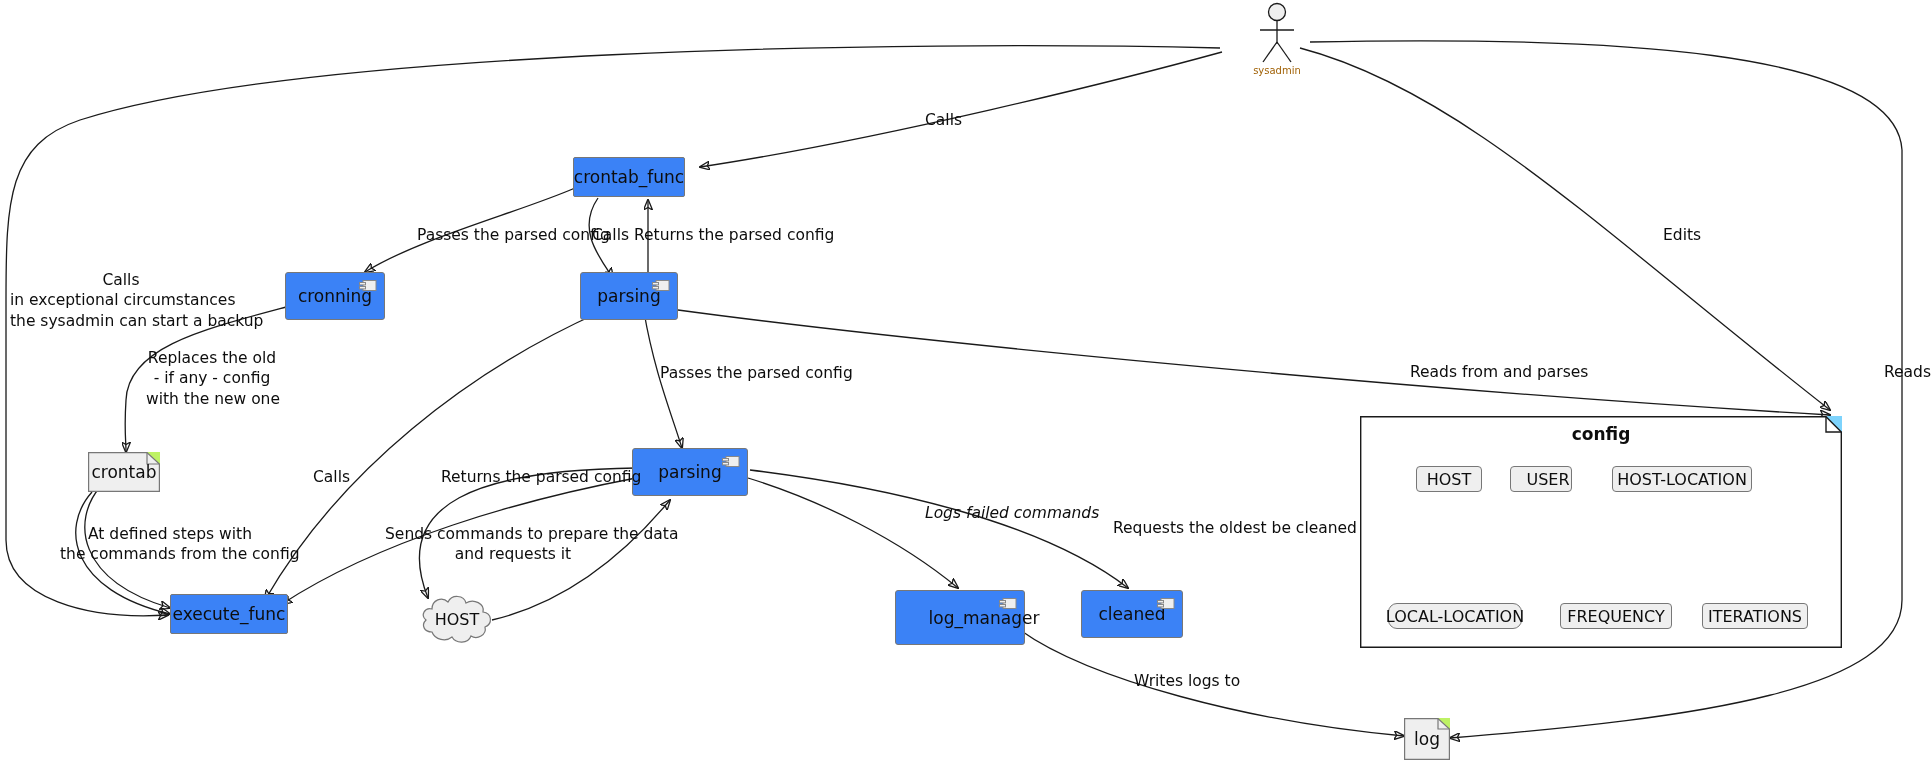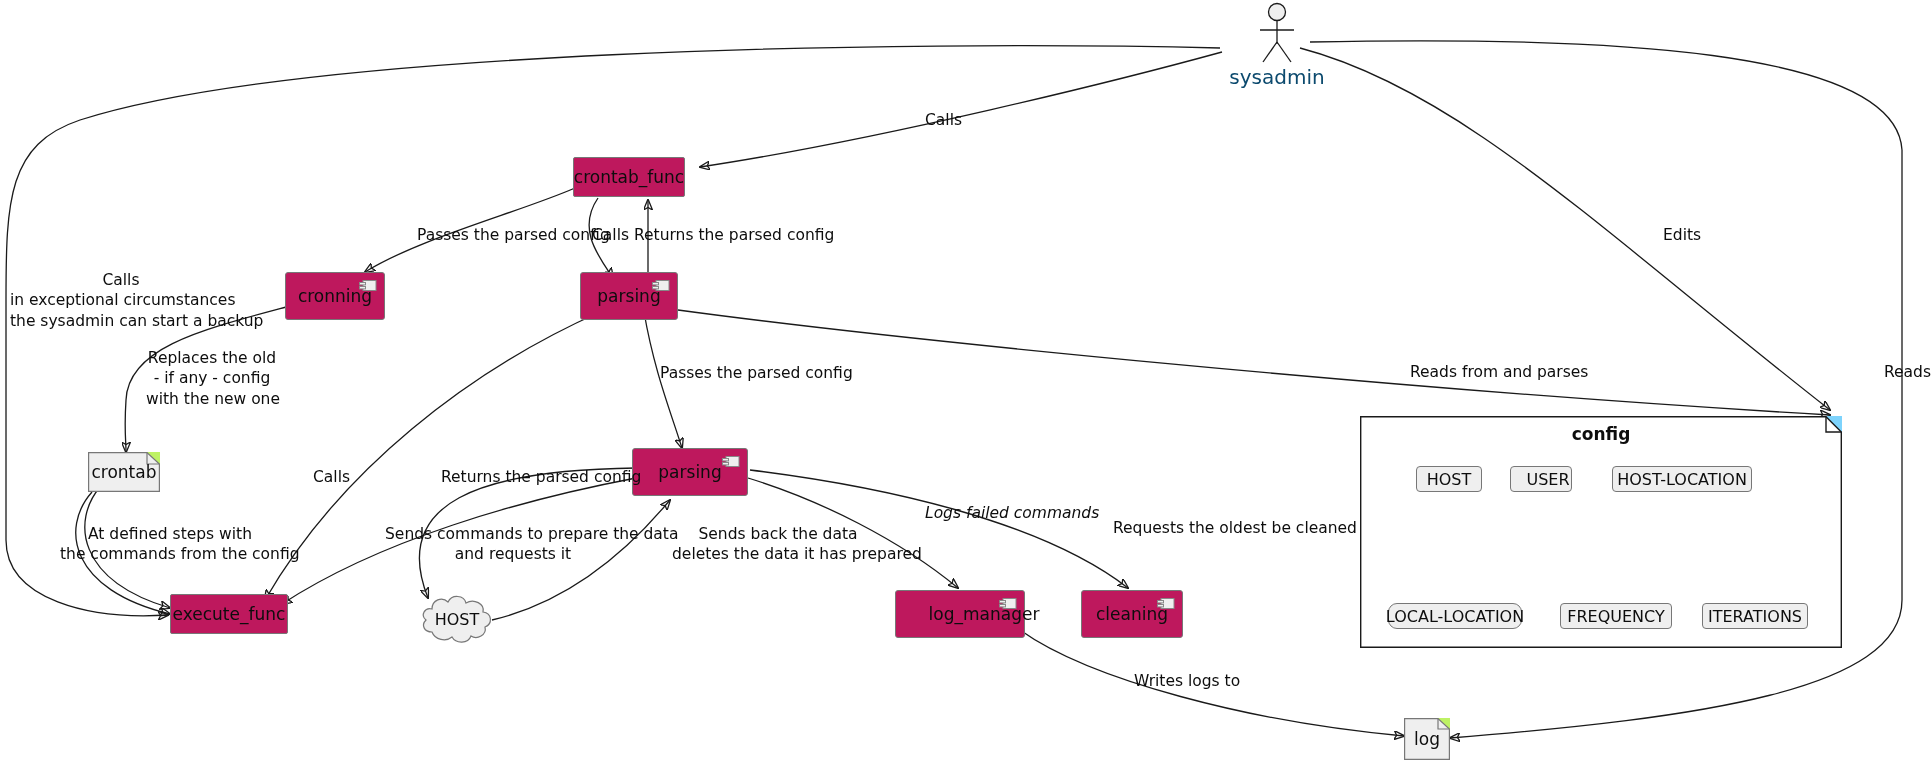--- a/index.html
+++ b/index.html
@@ -29,21 +29,21 @@
   svg.edges path, svg.edges line {
     fill: none;
     stroke: #1a1a1a;
     stroke-width: 1.3;
   }
 
   
   .node {
     position: absolute;
     box-sizing: border-box;
-    background: #be185d;
+    background: #3b82f6;
     border: 1px solid #777777;
     border-radius: 3px;
     display: flex;
     align-items: center;
     justify-content: center;
     font-size: 17px;
     color: #0d0d0d;
     white-space: nowrap;
   }
   .node.plain { border-radius: 2px; }
@@ -89,22 +89,22 @@
     justify-content: center;
     white-space: nowrap;
   }
   .cloud > svg { position: absolute; left:0; top:0; }
   .cloud > span { position: relative; z-index: 2; }
 
   
   .actor {
     position: absolute;
     text-align: center;
-    font-size: 20px;
-    color: #0c4a6e;
+    font-size: 10px;
+    color: #a16207;
     white-space: nowrap;
   }
   .actor svg { display: block; margin: 0 auto; }
   .actor .actor-label { margin-top: 1px; }
 
   
   .package {
     position: absolute;
     box-sizing: border-box;
     background: #7dd3fc;
@@ -235,36 +235,36 @@
 
   <div class="node" style="left:632px; top:448px; width:116px; height:48px;">
     <svg class="comp-icon" viewBox="0 0 18 13">
       <rect x="4" y="1.5" width="13" height="10" fill="#efefef" stroke="#888" stroke-width="1"></rect>
       <rect x="0.5" y="3.5" width="6" height="2.4" fill="#efefef" stroke="#888" stroke-width="1"></rect>
       <rect x="0.5" y="7.5" width="6" height="2.4" fill="#efefef" stroke="#888" stroke-width="1"></rect>
     </svg>
     <span>parsing</span>
   </div>
 
-  <div class="node" style="left:895px; top:590px; width:130px; height:48px;padding-left:48px;">
+  <div class="node" style="left:895px; top:590px; width:130px; height:55px;padding-left:48px;">
     <svg class="comp-icon" viewBox="0 0 18 13">
       <rect x="4" y="1.5" width="13" height="10" fill="#efefef" stroke="#888" stroke-width="1"></rect>
       <rect x="0.5" y="3.5" width="6" height="2.4" fill="#efefef" stroke="#888" stroke-width="1"></rect>
       <rect x="0.5" y="7.5" width="6" height="2.4" fill="#efefef" stroke="#888" stroke-width="1"></rect>
     </svg>
     <span>log_manager</span>
   </div>
 
   <div class="node" style="left:1081px; top:590px; width:102px; height:48px;">
     <svg class="comp-icon" viewBox="0 0 18 13">
       <rect x="4" y="1.5" width="13" height="10" fill="#efefef" stroke="#888" stroke-width="1"></rect>
       <rect x="0.5" y="3.5" width="6" height="2.4" fill="#efefef" stroke="#888" stroke-width="1"></rect>
       <rect x="0.5" y="7.5" width="6" height="2.4" fill="#efefef" stroke="#888" stroke-width="1"></rect>
     </svg>
-    <span>cleaning</span>
+    <span>cleaned</span>
   </div>
 
   <div class="node plain" style="left:170px; top:594px; width:118px; height:40px;">
     <span>execute_func</span>
   </div>
 
   <div class="artifact" style="left:88px; top:452px; width:72px; height:40px;">
     <svg class="art-svg" viewBox="0 0 72 40" preserveAspectRatio="none">
       <path d="M0.6,0.6 L59,0.6 L71.4,12 L71.4,39.4 L0.6,39.4 Z" fill="#efefef" stroke="#777777" stroke-width="1.2"></path>
       <path d="M59,0.6 L59,12 L71.4,12" fill="none" stroke="#777777" stroke-width="1.2"></path>
@@ -361,24 +361,20 @@
     <div>the commands from the config</div>
   </div>
 
   <div class="elabel" style="left:441px; top:467px;">Returns the parsed config</div>
 
   <div class="elabel center" style="left:385px; top:524px; width:256px;">
     <div>Sends commands to prepare the data</div>
     <div>and requests it</div>
   </div>
 
-  <div class="elabel center" style="left:672px; top:524px; width:212px;">
-    <div>Sends back the data</div>
-    <div>deletes the data it has prepared</div>
-  </div>
 
   <div class="elabel" style="left:925px; top:503px;font-style:italic;">Logs failed commands</div>
 
   <div class="elabel" style="left:1113px; top:518px;text-align:right;">Requests the oldest be cleaned</div>
 
   <div class="elabel" style="left:1134px; top:671px;">Writes logs to</div>
 
 </div>
 
 </body></html>

